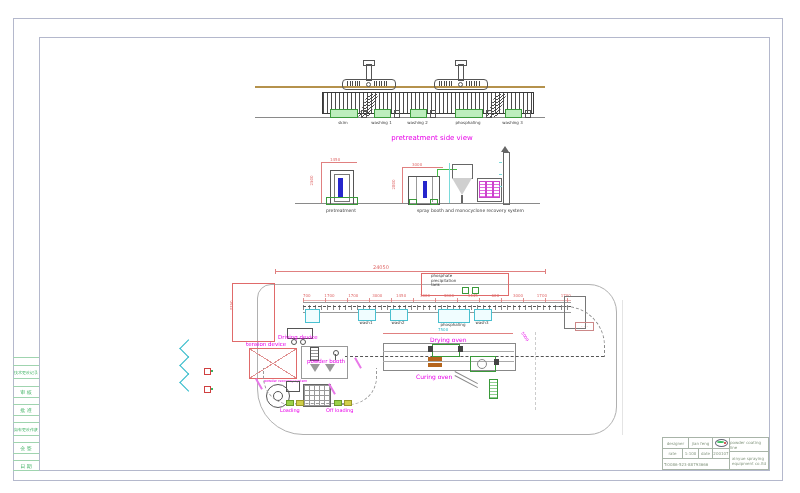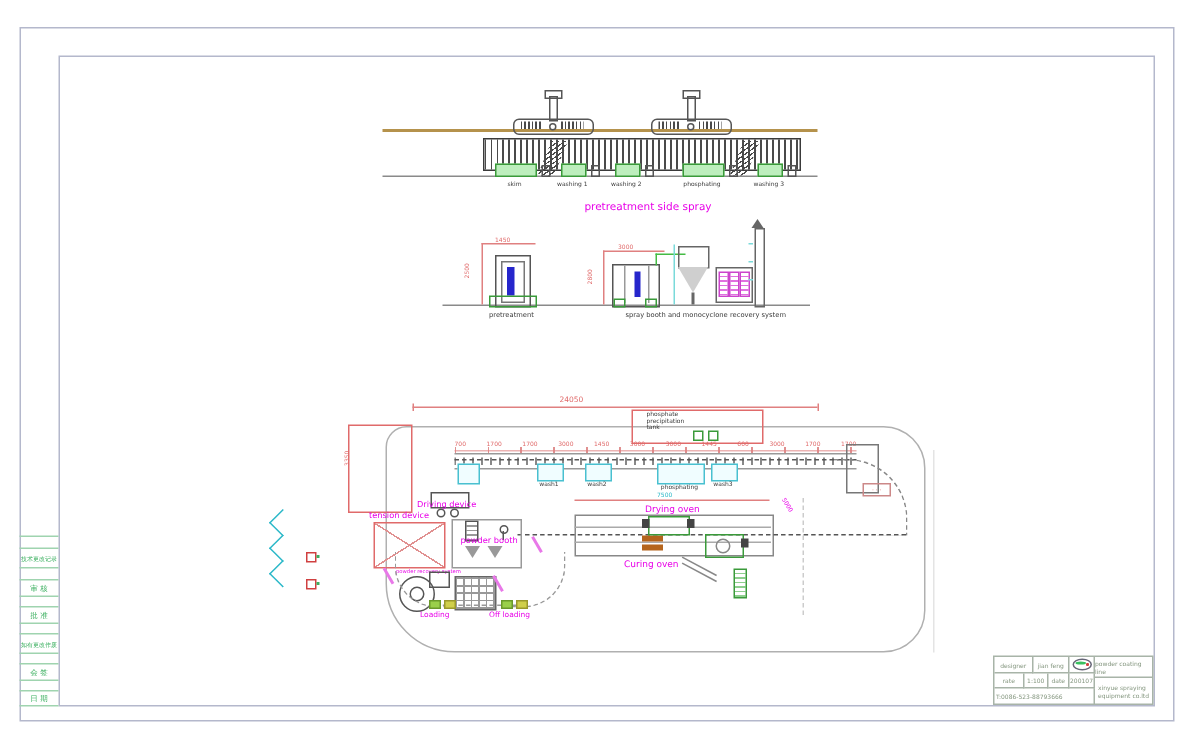--- a/index.html
+++ b/index.html
@@ -89,21 +89,21 @@
   <div class="box" style="left:430px;top:110px;width:4px;height:6px;"></div>
   <div class="box" style="left:486px;top:110px;width:4px;height:6px;"></div>
   <div class="box" style="left:525px;top:110px;width:4px;height:6px;"></div>
 
   <div class="t dk fs4" style="left:330px;top:120px;width:26px;text-align:center;">skim</div>
   <div class="t dk fs4" style="left:366px;top:120px;width:31px;text-align:center;">washing 1</div>
   <div class="t dk fs4" style="left:402px;top:120px;width:31px;text-align:center;">washing 2</div>
   <div class="t dk fs4" style="left:453px;top:120px;width:30px;text-align:center;">phosphating</div>
   <div class="t dk fs4" style="left:497px;top:120px;width:31px;text-align:center;">washing 3</div>
 
-  <div class="t mag fs7" style="left:352px;top:134px;width:160px;text-align:center;">pretreatment side spray</div>
+  <div class="t mag fs7" style="left:352px;top:134px;width:160px;text-align:center;">pretreatment side view</div>
 
   <div class="ln" style="left:295px;top:203px;width:245px;height:1px;"></div>
 
   <div class="redln" style="left:321px;top:162px;width:1px;height:41px;"></div>
   <div class="redln" style="left:321px;top:162px;width:36px;height:1px;"></div>
   <div class="t red" style="left:306px;top:178px;font-size:4px;transform:rotate(-90deg);">2500</div>
   <div class="t red" style="left:330px;top:157px;font-size:4px;">1450</div>
   <div class="box" style="left:330px;top:170px;width:22px;height:33px;"></div>
   <div class="box" style="left:334px;top:174px;width:14px;height:26px;border-color:#777;"></div>
   <div class="a" style="left:338px;top:178px;width:5px;height:19px;background:#2626cc;"></div>

